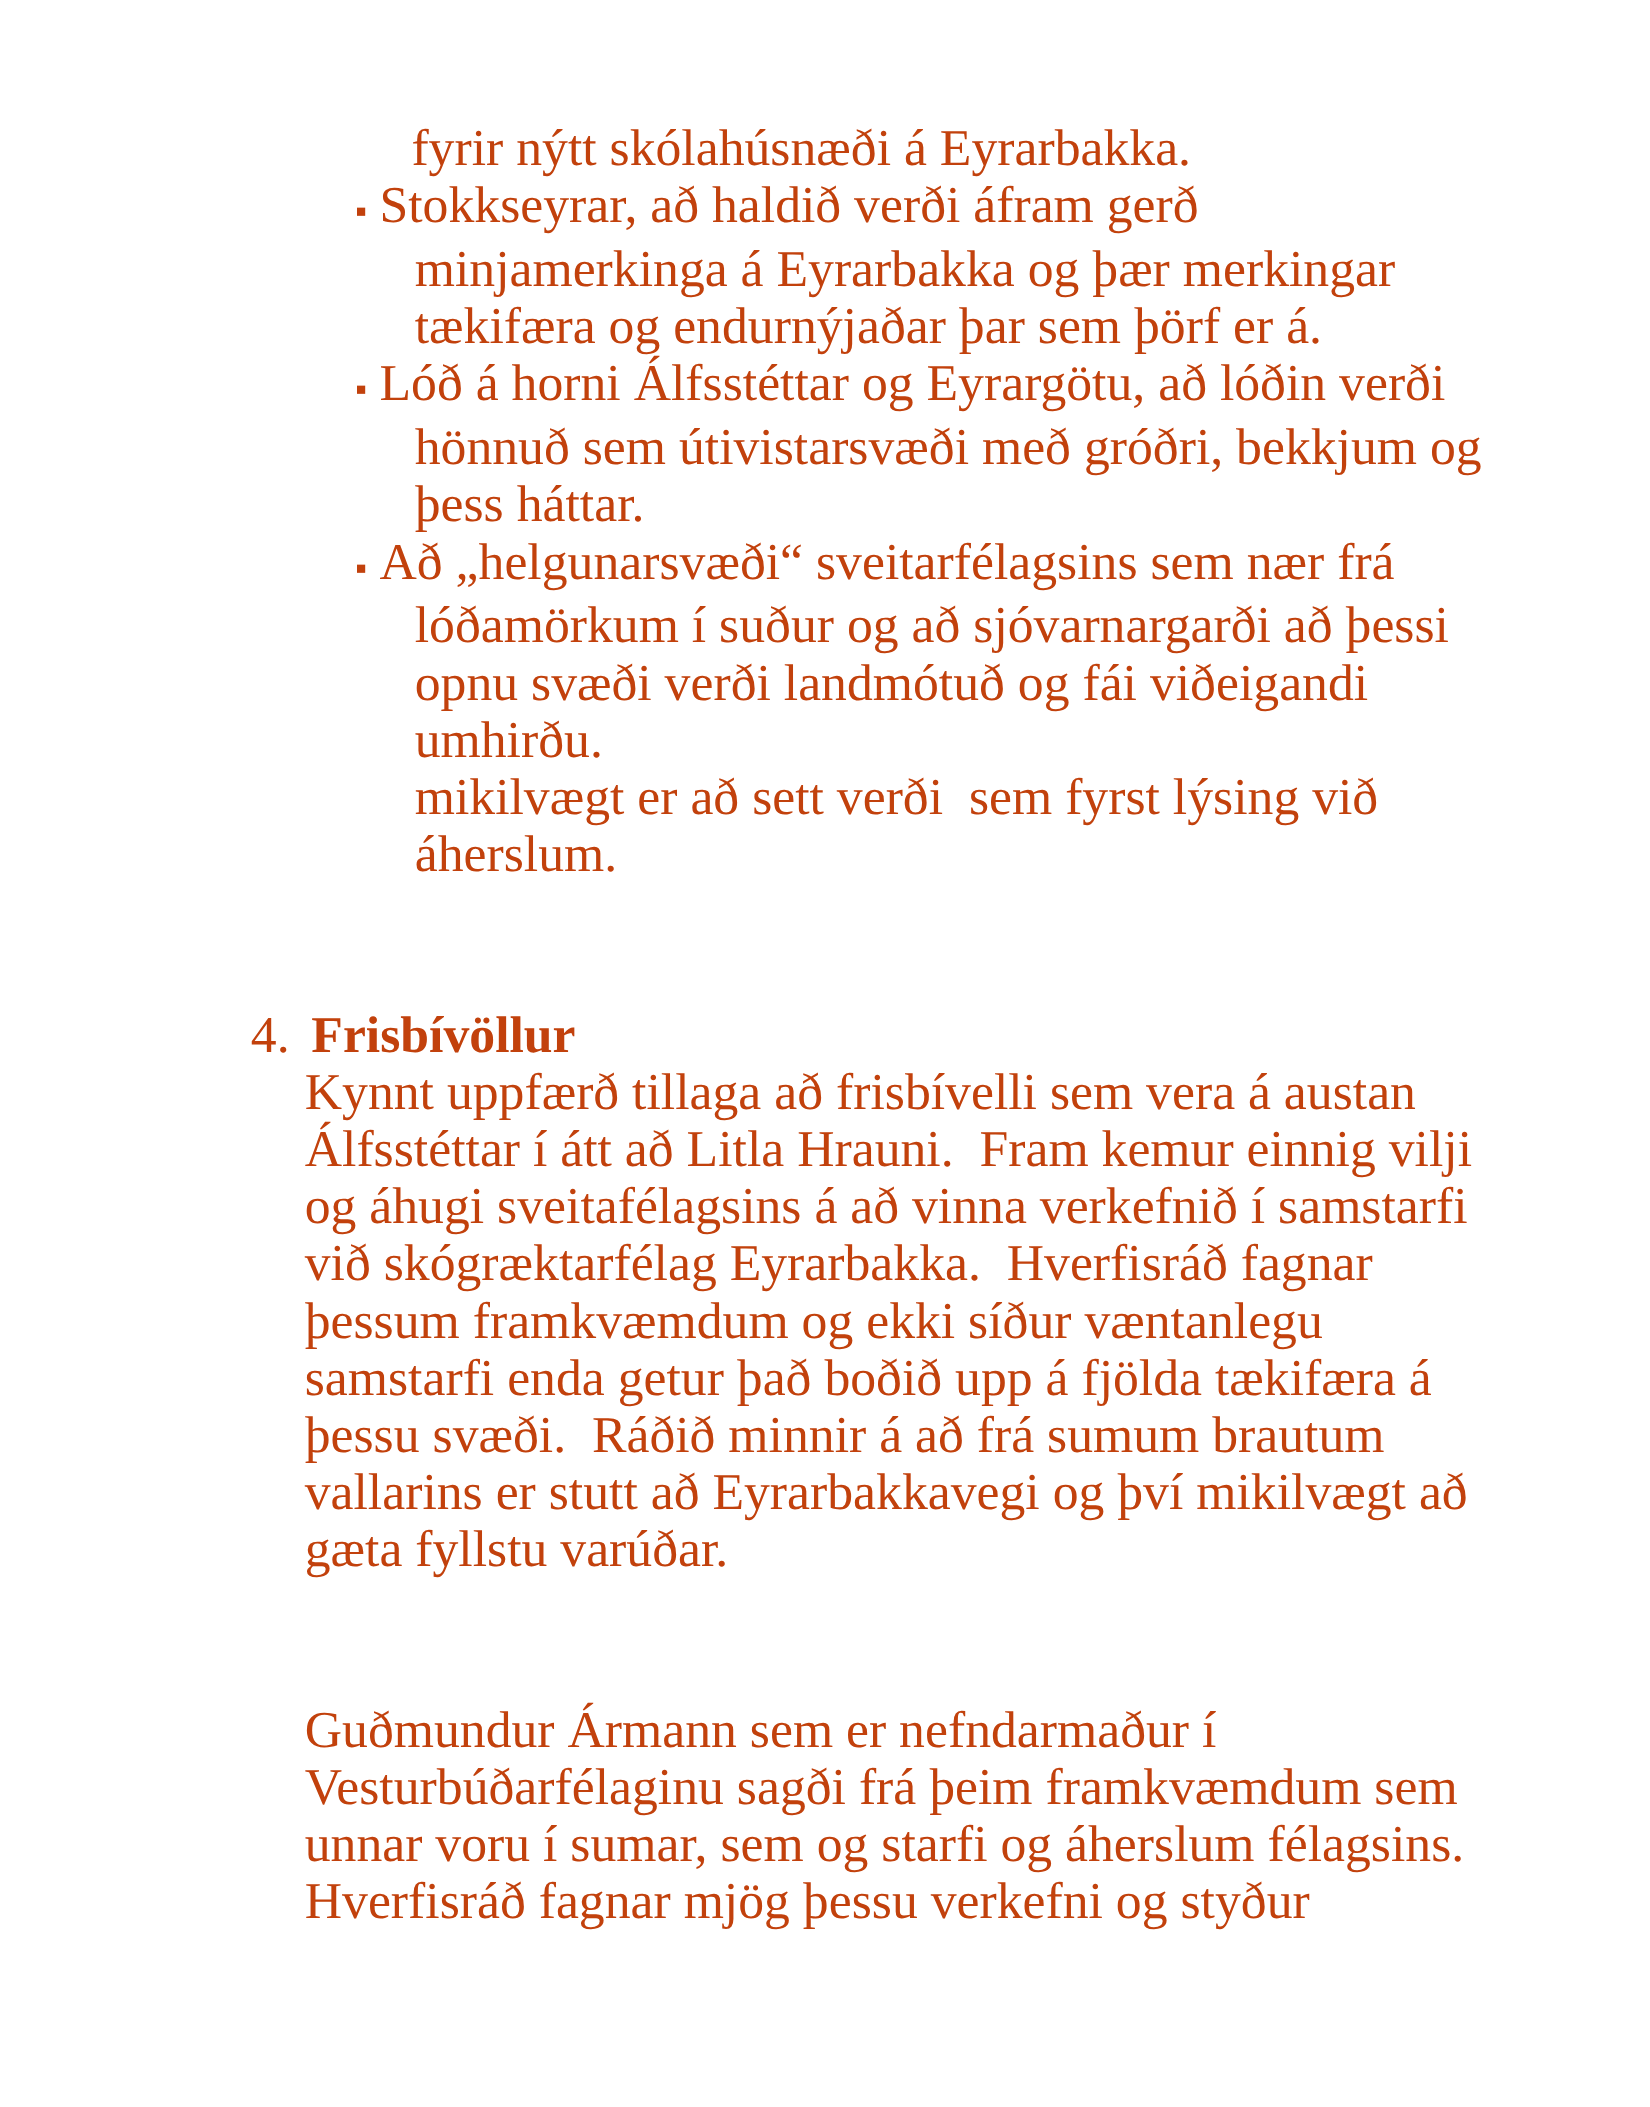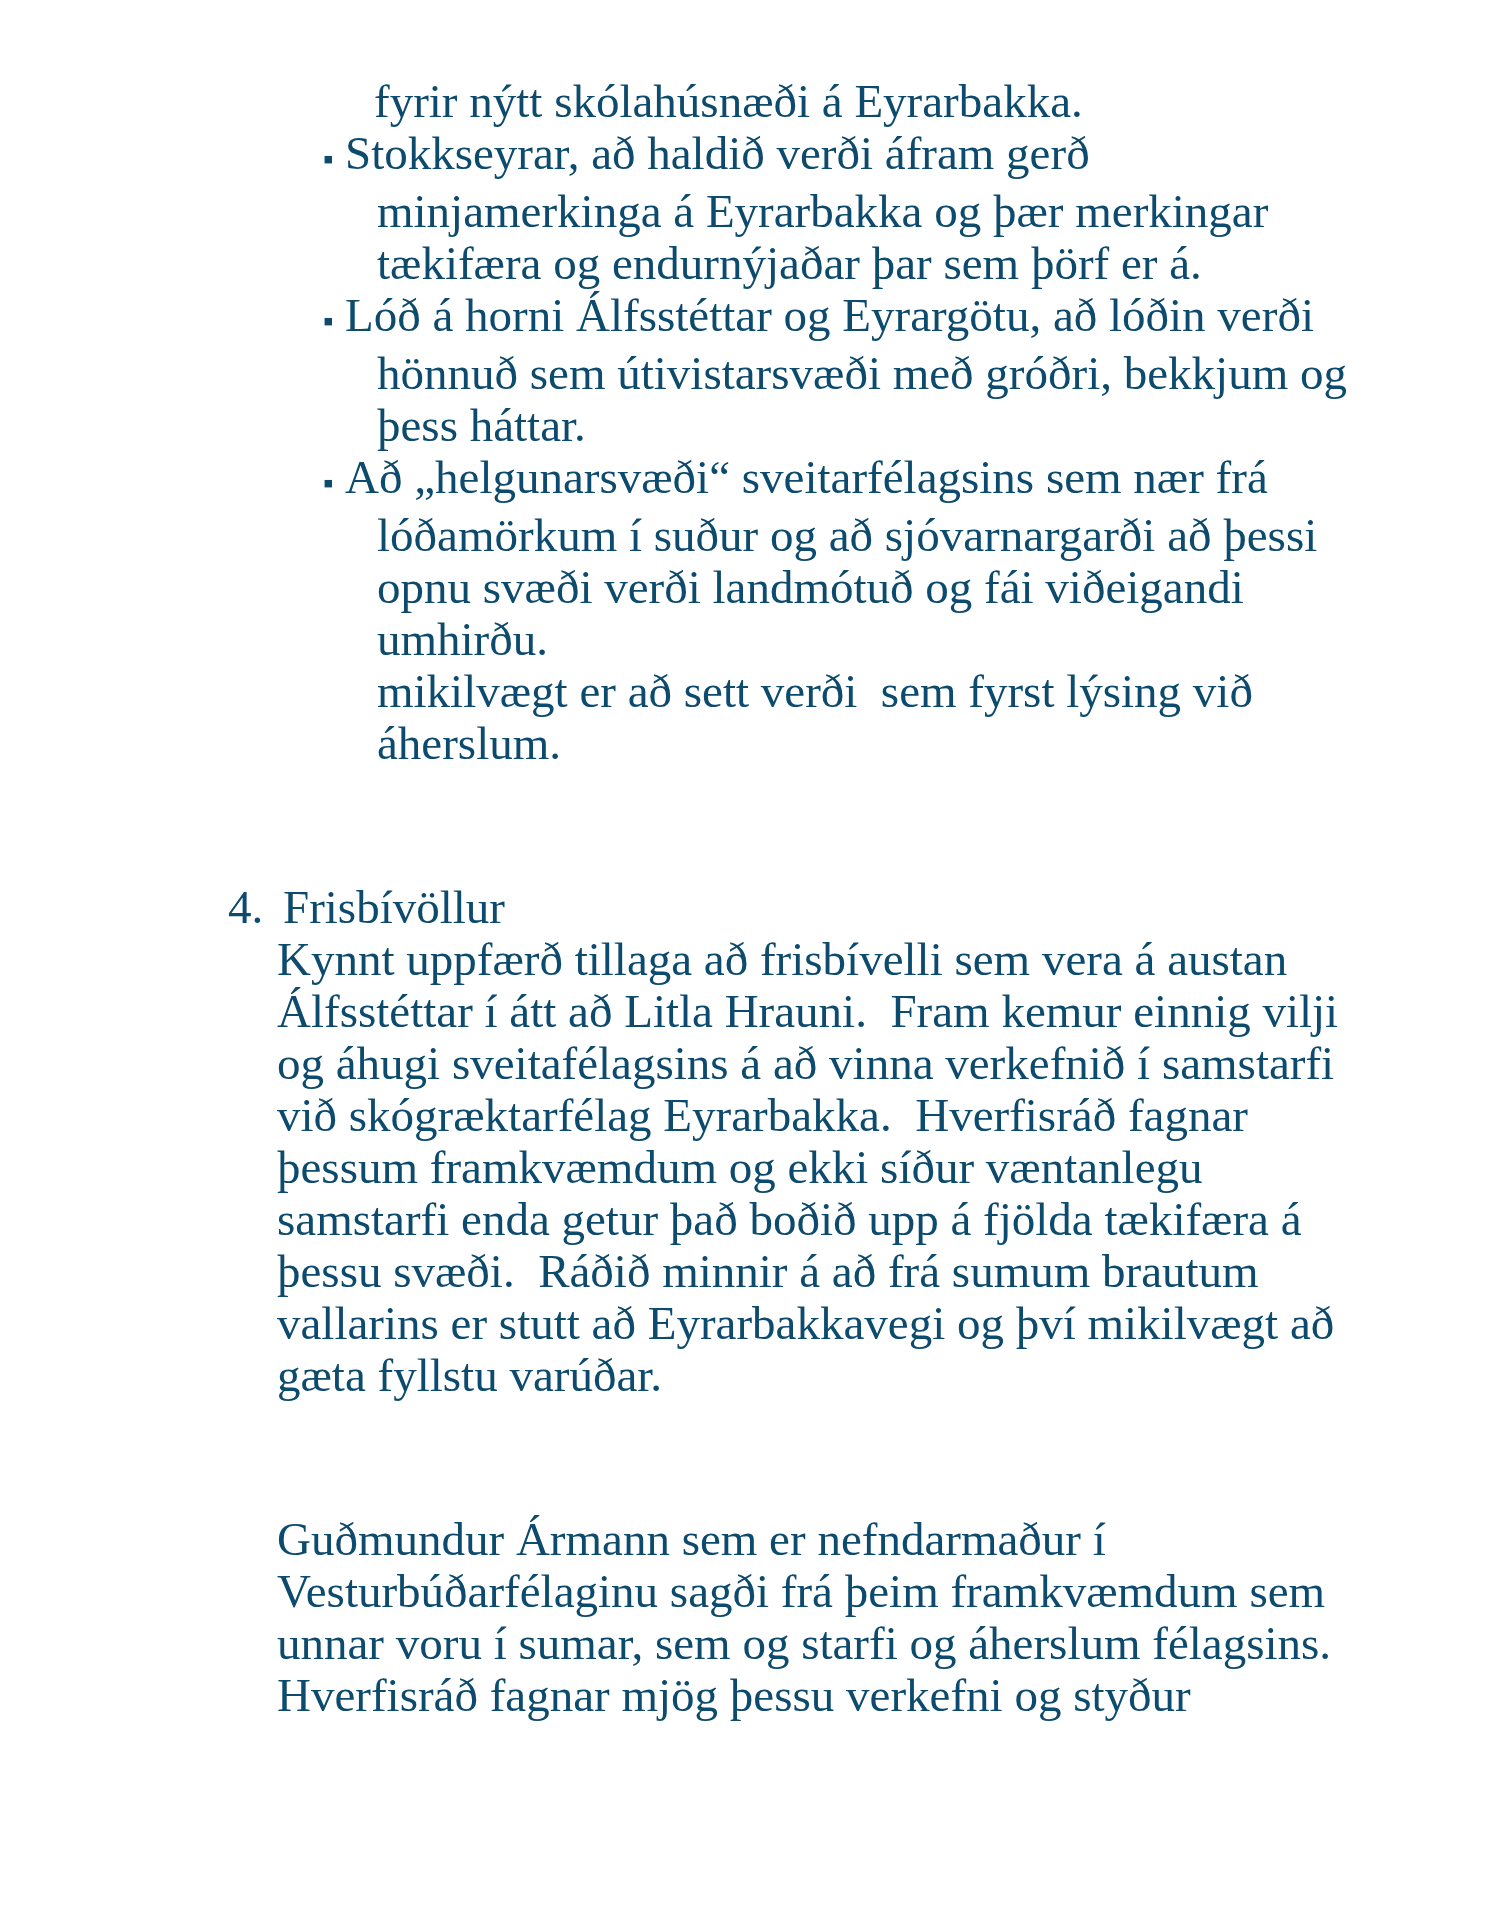--- a/index.html
+++ b/index.html
@@ -5,23 +5,23 @@
   html, body {
     margin: 0;
     padding: 0;
     background: #ffffff;
   }
   .page {
     position: relative;
     width: 1500px;
     height: 1915px;
     box-sizing: border-box;
-    padding-top: 75px;
+    padding-top: 109px;
     background: #ffffff;
-    color: #0c4a6e;
+    color: #c2410c;
     font-family: "Liberation Serif", "DejaVu Serif", serif;
     font-size: 47px;
     line-height: 52px;
     overflow: hidden;
   }
   .cont-line {
     margin-left: 374px;
     white-space: pre-wrap;
   }
   .bullet-first {
@@ -42,21 +42,21 @@
   }
   .num-heading {
     margin-left: 228px;
     white-space: pre-wrap;
   }
   .num-heading .num {
     display: inline-block;
     width: 55px;
   }
   .num-heading .title {
-    font-weight: normal;
+    font-weight: bold;
   }
   .num-body {
     margin-left: 277px;
     white-space: pre-wrap;
   }
 </style>
 </head>
 <body>
 
 <div class="page">

